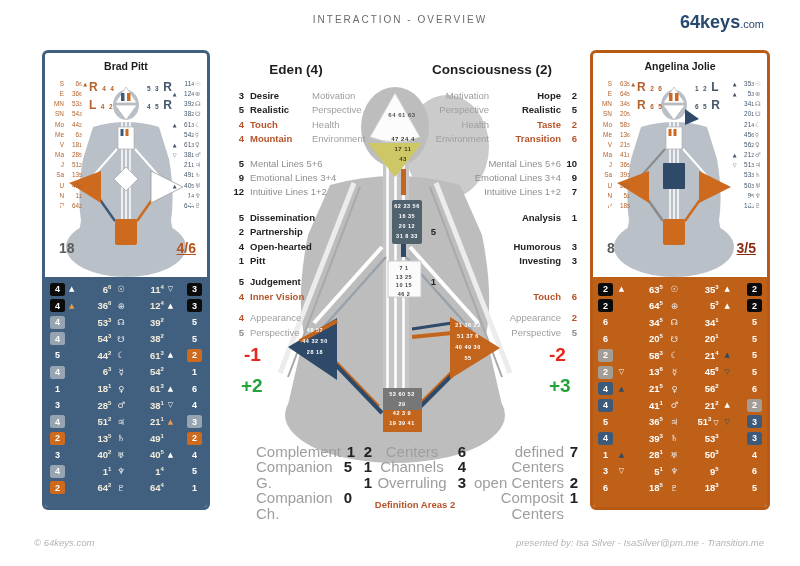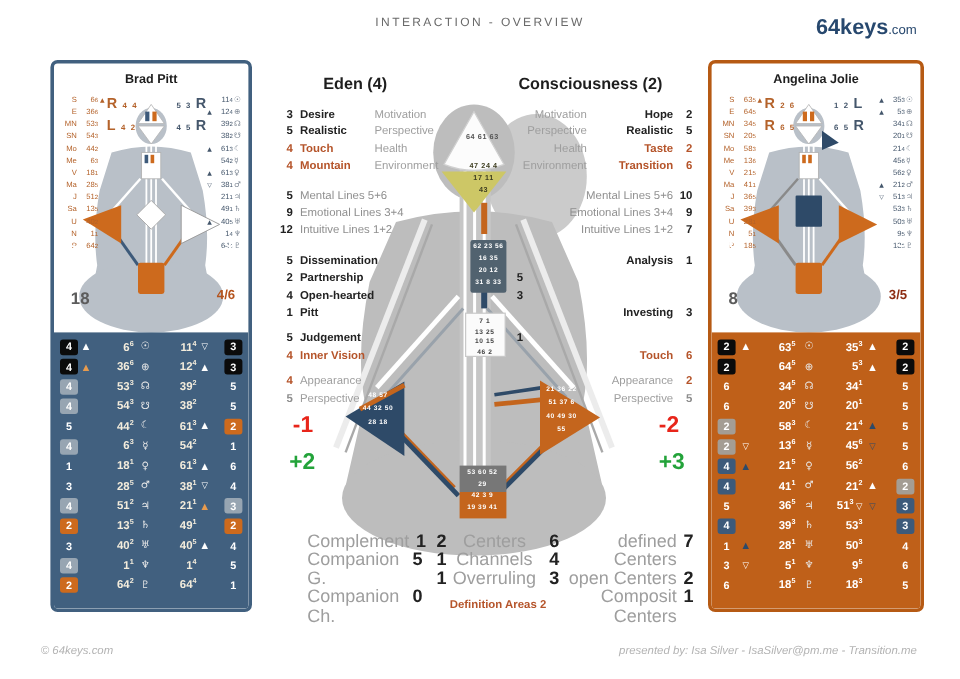--- a/index.html
+++ b/index.html
@@ -27,21 +27,21 @@
   .pgl{width:9px;text-align:left;margin-left:1px;color:#7d8794;font-family:"DejaVu Sans",sans-serif;}
   .var{position:absolute;white-space:nowrap;z-index:4;}
   .var .vbig{font-size:12px;font-weight:bold;}
   .var .vsm{font-size:6.5px;font-weight:bold;}
   .var.l{color:#b4622a;}
   .var.r{color:#44566b;}
   .corner{position:absolute;font-weight:bold;z-index:4;}
   .c-tl{left:11px;top:141px;font-size:13px;color:#fff;}
   .c-tr{right:11px;top:141px;font-size:13px;color:#fff;}
   .c-bl{left:14px;top:187px;font-size:14px;color:#5c5c5c;}
-  .c-br{right:11px;top:187px;font-size:11px;color:#b5541e;}
+  .c-br{right:11px;top:187px;font-size:14px;color:#b5541e;text-decoration:underline;}
   #panelR .c-br{color:#8d2c12;}
   .ptable{position:absolute;left:0;right:0;top:224px;bottom:0;background:#41607f;padding:4px 5px 0;z-index:6;}
   #panelR .ptable{background:#bf6019;}
   .trow{display:flex;align-items:center;height:16.55px;justify-content:space-between;}
   .badge{width:15px;height:13px;border-radius:2.5px;font-size:9px;font-weight:bold;color:#fff;display:flex;align-items:center;justify-content:center;flex:0 0 15px;}
   .badge.k{background:#0b0b0b;}
   .badge.g{background:#97a5b2;}
   #panelR .badge.g{background:#a49d94;}
   .badge.o{background:#cd6a1d;}
   .badge.b{background:#3d5a7a;}
@@ -243,20 +243,21 @@
       <span class="cnum">7</span>
     </div>
     <div class="crow b mt11">
       <span class="clab" style="flex:1">Analysis</span>
       <span class="cnum">1</span>
     </div>
     <div class="crow b">
       <span class="cnum">5</span>
     </div>
     <div class="crow b">
+      <span class="clab" style="flex:1">Humorous</span>
       <span class="cnum">3</span>
     </div>
     <div class="crow b">
       <span class="clab" style="flex:1">Investing</span>
       <span class="cnum">3</span>
     </div>
     <div class="crow b gap">
       <span class="cnum">1</span>
     </div>
     <div class="crow o">

